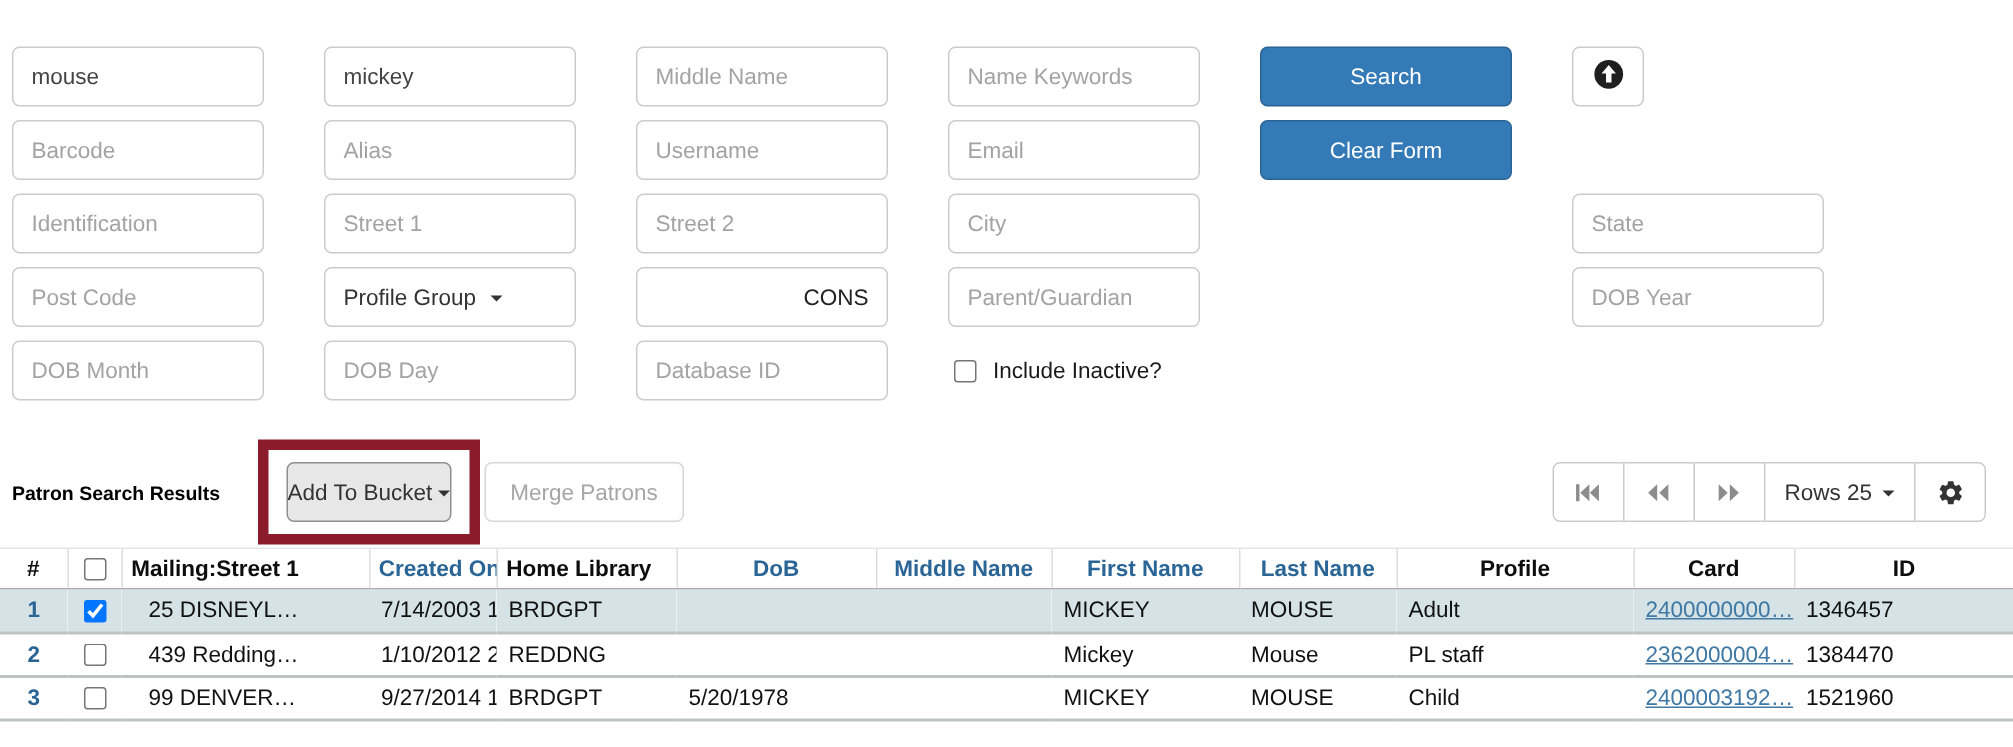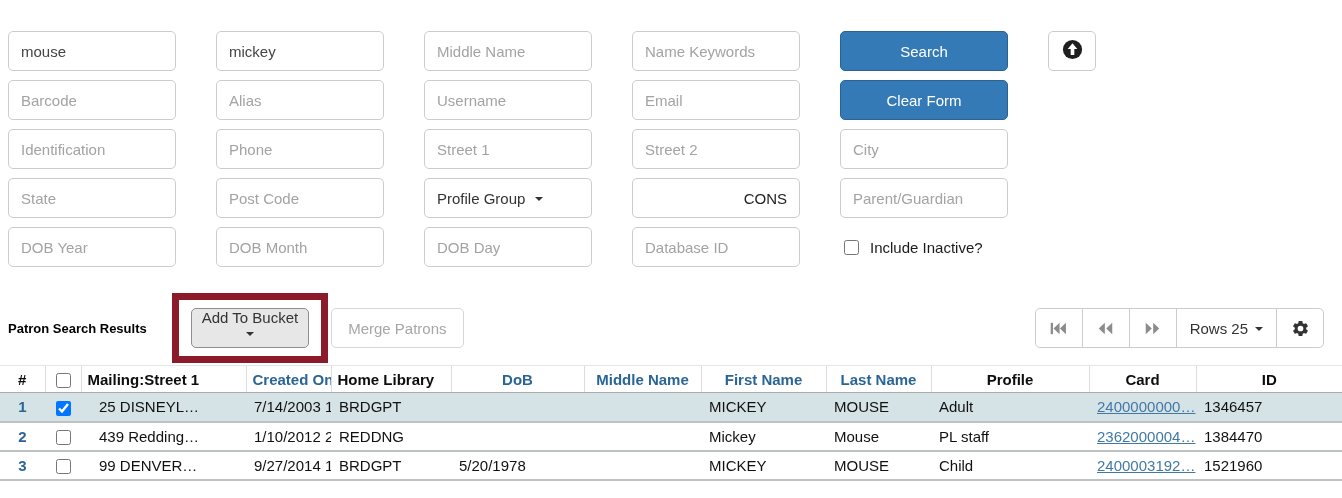--- a/index.html
+++ b/index.html
@@ -57,21 +57,21 @@
     display:flex; align-items:center;
     margin:25px 18px 1px 8px; height:72px;
   }
   .results-title { font-size:13px; font-weight:bold; color:#000; margin:0; }
   .annotation-box {
     border:7px solid #8b1a2a; padding:8px 12px; margin-left:25px;
     display:flex; align-items:center;
   }
   .btn-bucket {
     background:#e7e7e7; border:1px solid #8f8f8f; color:#333;
-    padding:0 10px; display:flex; align-items:center; gap:4px;flex-direction:column;
+    padding:0 0; display:flex; align-items:center; gap:4px;
   }
   .btn-merge {
     background:#fff; border:1px solid #d6d6d6; color:#a6a6a6;
     padding:11px 16px; margin-left:3px;
   }
   .pager { display:flex; margin-left:auto; }
   .pager .pbtn {
     height:40px; background:#fff; border:1px solid #ccc; color:#333;
     margin-left:-1px; display:flex; align-items:center; justify-content:center;
     gap:7px; padding:0 13px; font-size:15px; cursor:pointer;
@@ -131,21 +131,20 @@
   <input class="field" type="text" placeholder="Barcode" style="">
   <input class="field" type="text" placeholder="Alias" style="">
   <input class="field" type="text" placeholder="Username" style="">
   <input class="field" type="text" placeholder="Email" style="">
   <button class="btn btn-primary">
     <span>Clear Form</span>
   </button>
   <span></span>
 
   <input class="field" type="text" placeholder="Identification" style="">
-  <input class="field" type="text" placeholder="Phone" style="">
   <input class="field" type="text" placeholder="Street 1" style="">
   <input class="field" type="text" placeholder="Street 2" style="">
   <input class="field" type="text" placeholder="City" style="">
   <span></span>
 
   <input class="field" type="text" placeholder="State" style="">
   <input class="field" type="text" placeholder="Post Code" style="">
   <button class="field select-btn">
     <span>Profile Group</span>
     <span class="caret"></span>

